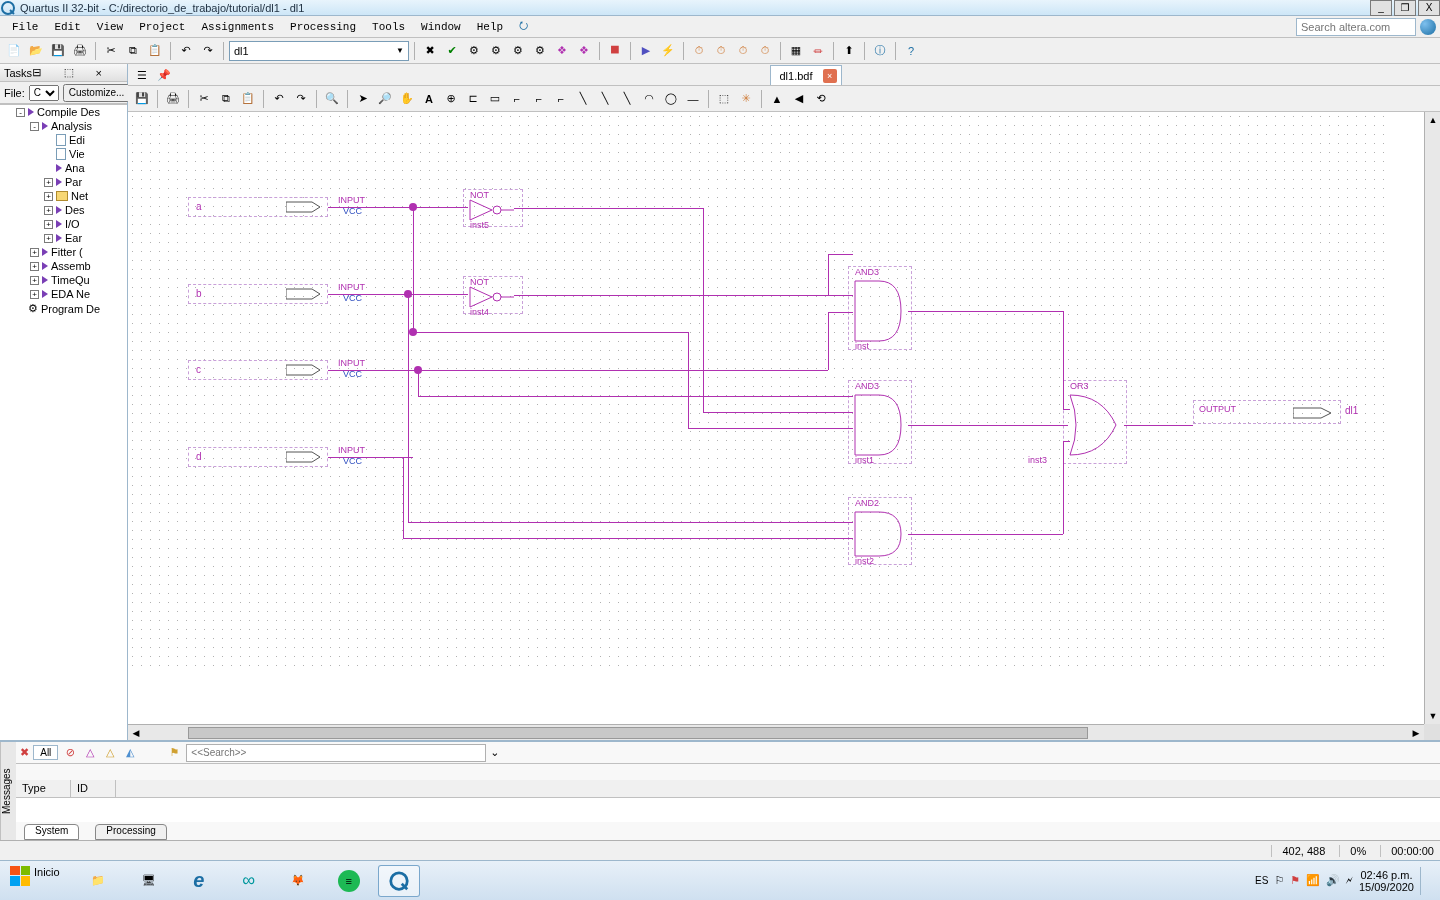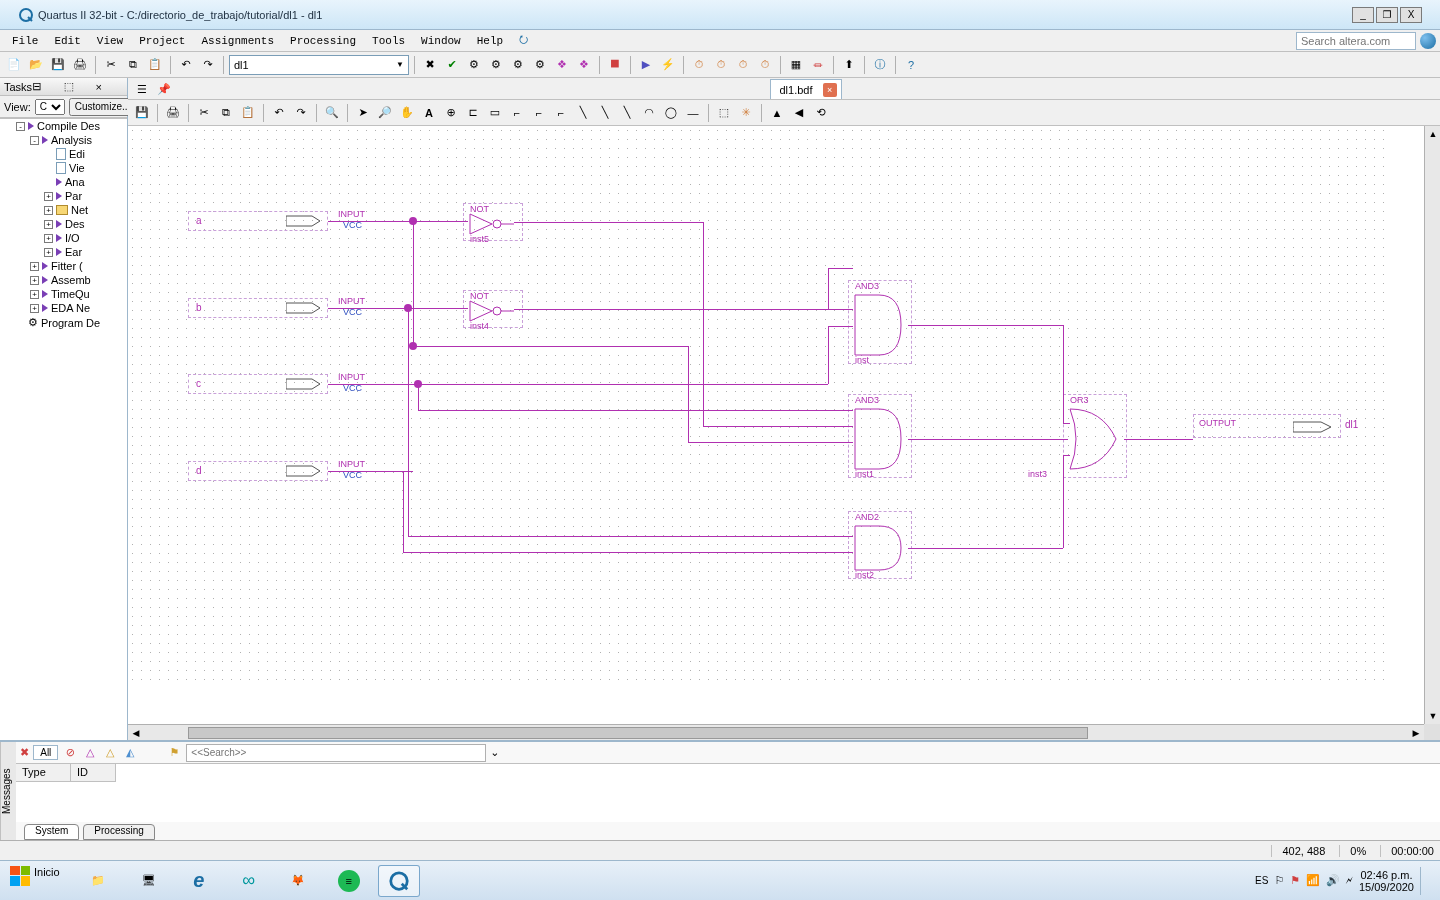--- a/index.html
+++ b/index.html
@@ -1,19 +1,19 @@
 <!DOCTYPE html>
 <html><head>
 <meta charset="utf-8">
 <style>
 * { margin: 0; padding: 0; box-sizing: border-box; font-family: "Segoe UI", Tahoma, sans-serif; font-size: 11px; }
 body { width: 1440px; height: 900px; background: #c0c0c0; overflow: hidden; display: flex; flex-direction: column; }
 
 
-.titlebar { height: 30px; background: linear-gradient(#e8f4fc,#cde6f7); display: flex; align-items: center; padding: 0 18px; border-bottom: 1px solid #9db7cc; }
+.titlebar { height: 16px; background: linear-gradient(#e8f4fc,#cde6f7); display: flex; align-items: center; padding: 0 0; border-bottom: 1px solid #9db7cc; }
 .titlebar .app-icon { width: 16px; height: 16px; margin-right: 4px; display: inline-flex; align-items: center; justify-content: center; }
 .titlebar .title-text { flex: 1; color: #234; }
 .titlebar .win-btns { display: flex; gap: 2px; }
 .titlebar .win-btns button { width: 22px; height: 16px; font-family: Arial; font-size: 10px; line-height: 14px; background: #e1e1e1; border: 1px solid #7a7a7a; cursor: pointer; }
 
 
 .menubar { height: 22px; background: #f0f0f0; display: flex; align-items: center; padding: 0 4px; border-bottom: 1px solid #c0c0c0; }
 .menubar .m { padding: 2px 8px; cursor: pointer; font-family: Liberation Mono, monospace; }
 .menubar .spacer { flex: 1; }
 .menubar input[type=search] { width: 120px; height: 18px; border: 1px solid #9db7cc; padding: 0 4px; }
@@ -71,24 +71,24 @@
 .junction { position: absolute; width: 8px; height: 8px; background: #b030b0; border-radius: 50%; transform: translate(-4px,-4px); }
 
 
 .messages { height: 100px; background: #f8f8f8; border-top: 2px solid #9db7cc; display: flex; }
 .msg-side { width: 16px; background: #e8e8e8; writing-mode: vertical-rl; transform: rotate(180deg); text-align: center; font-size: 10px; padding: 4px 0; border-right: 1px solid #c0c0c0; }
 .msg-body { flex: 1; display: flex; flex-direction: column; }
 .msg-toolbar { height: 22px; display: flex; align-items: center; padding: 0 4px; gap: 4px; border-bottom: 1px solid #c0c0c0; }
 .msg-toolbar .pill { padding: 1px 6px; border: 1px solid #9db7cc; background: #fff; font-size: 10px; cursor: pointer; }
 .msg-toolbar .circ { width: 16px; height: 16px; display: inline-flex; align-items: center; justify-content: center; }
 .msg-toolbar input { flex: 0 0 300px; height: 18px; border: 1px solid #b0b0b0; padding: 0 4px; font-size: 10px; color: #888; }
-.msg-table { flex: 1; background: #fff; display: flex; flex-direction: row; }
+.msg-table { flex: 1; background: #fff; display: flex; flex-direction: column; margin-top: 16px; }
 .msg-table .hdr { height: 18px; display: flex; border-bottom: 1px solid #c0c0c0; background: #f0f0f0; font-family: "Courier New", monospace; font-size: 11px; }
 .msg-table .hdr div { border-right: 1px solid #c0c0c0; padding: 2px 6px; }
-.msg-tabs { height: 18px; display: flex; align-items: flex-end; padding: 0 8px; gap: 4px; }
+.msg-tabs { height: 18px; display: flex; align-items: flex-end; padding: 0 8px; gap: 16px; }
 .msg-tab { height: 16px; padding: 0 10px; border: 1px solid #888; border-top-left-radius: 4px; border-top-right-radius: 4px; background: #f0f0f0; font-size: 10px; cursor: pointer; }
 .msg-tab.active { background: #fff; }
 
 
 .statusbar { height: 20px; background: #f0f0f0; border-top: 1px solid #b0b0b0; display: flex; align-items: center; justify-content: flex-end; padding: 0 6px; gap: 14px; font-size: 10px; }
 .statusbar span { border-left: 1px solid #c0c0c0; padding-left: 10px; }
 
 
 .taskbar { height: 40px; background: linear-gradient(#e8f0f8,#cfe0f0); border-top: 1px solid #9db7cc; display: flex; align-items: center; padding: 0 6px; gap: 8px; }
 .start { height: 30px; padding: 0 10px 0 4px; display: flex; align-items: flex-start; gap: 4px; border-radius: 4px; cursor: pointer; }
@@ -185,21 +185,21 @@
 <div class="main">
 
   <div class="tasks">
     <div class="tasks-head">
       <span>Tasks</span>
       <span style="margin-right:4px;">⊟</span>
       <span style="margin-right:4px;">⬚</span>
       <span class="x">×</span>
     </div>
     <div class="flow-row">
-      <span>View:</span>
+      <span>File:</span>
       <select><option>C</option></select>
       <button>Customize...</button>
     </div>
     <div class="tree">
       <ul id="tree-root">
           <li style="padding-left: 4px;">
             <span class="tw">-</span>
             <span class="tri"></span>
             <span>Compile Des</span>
           </li>

